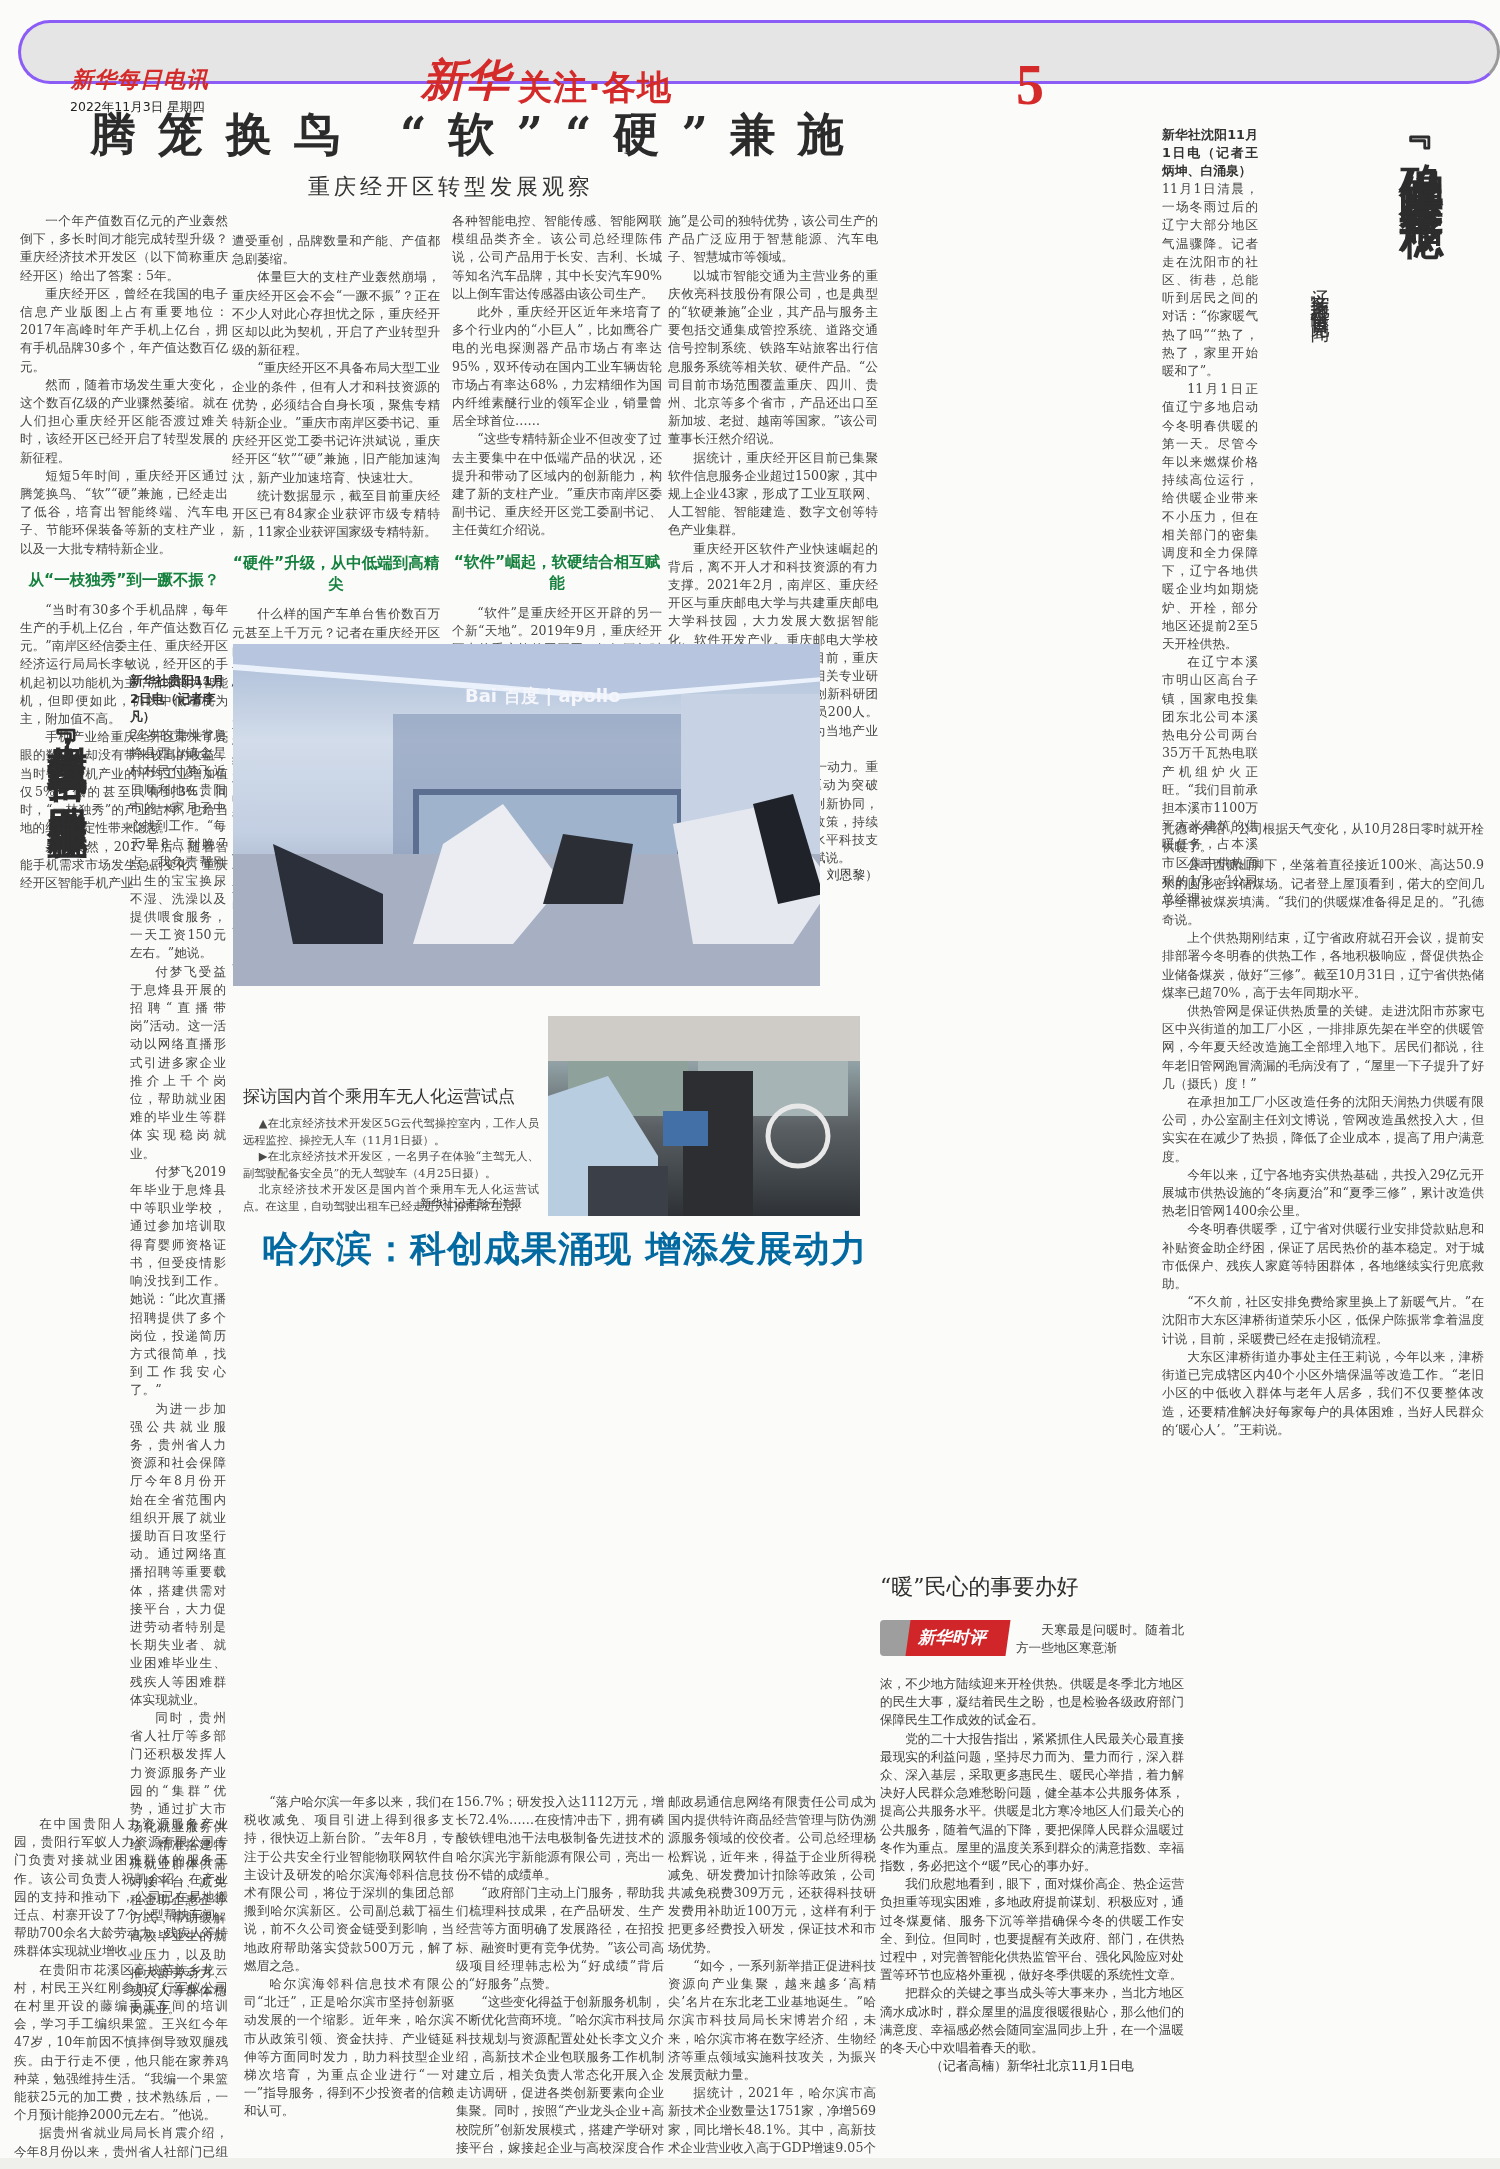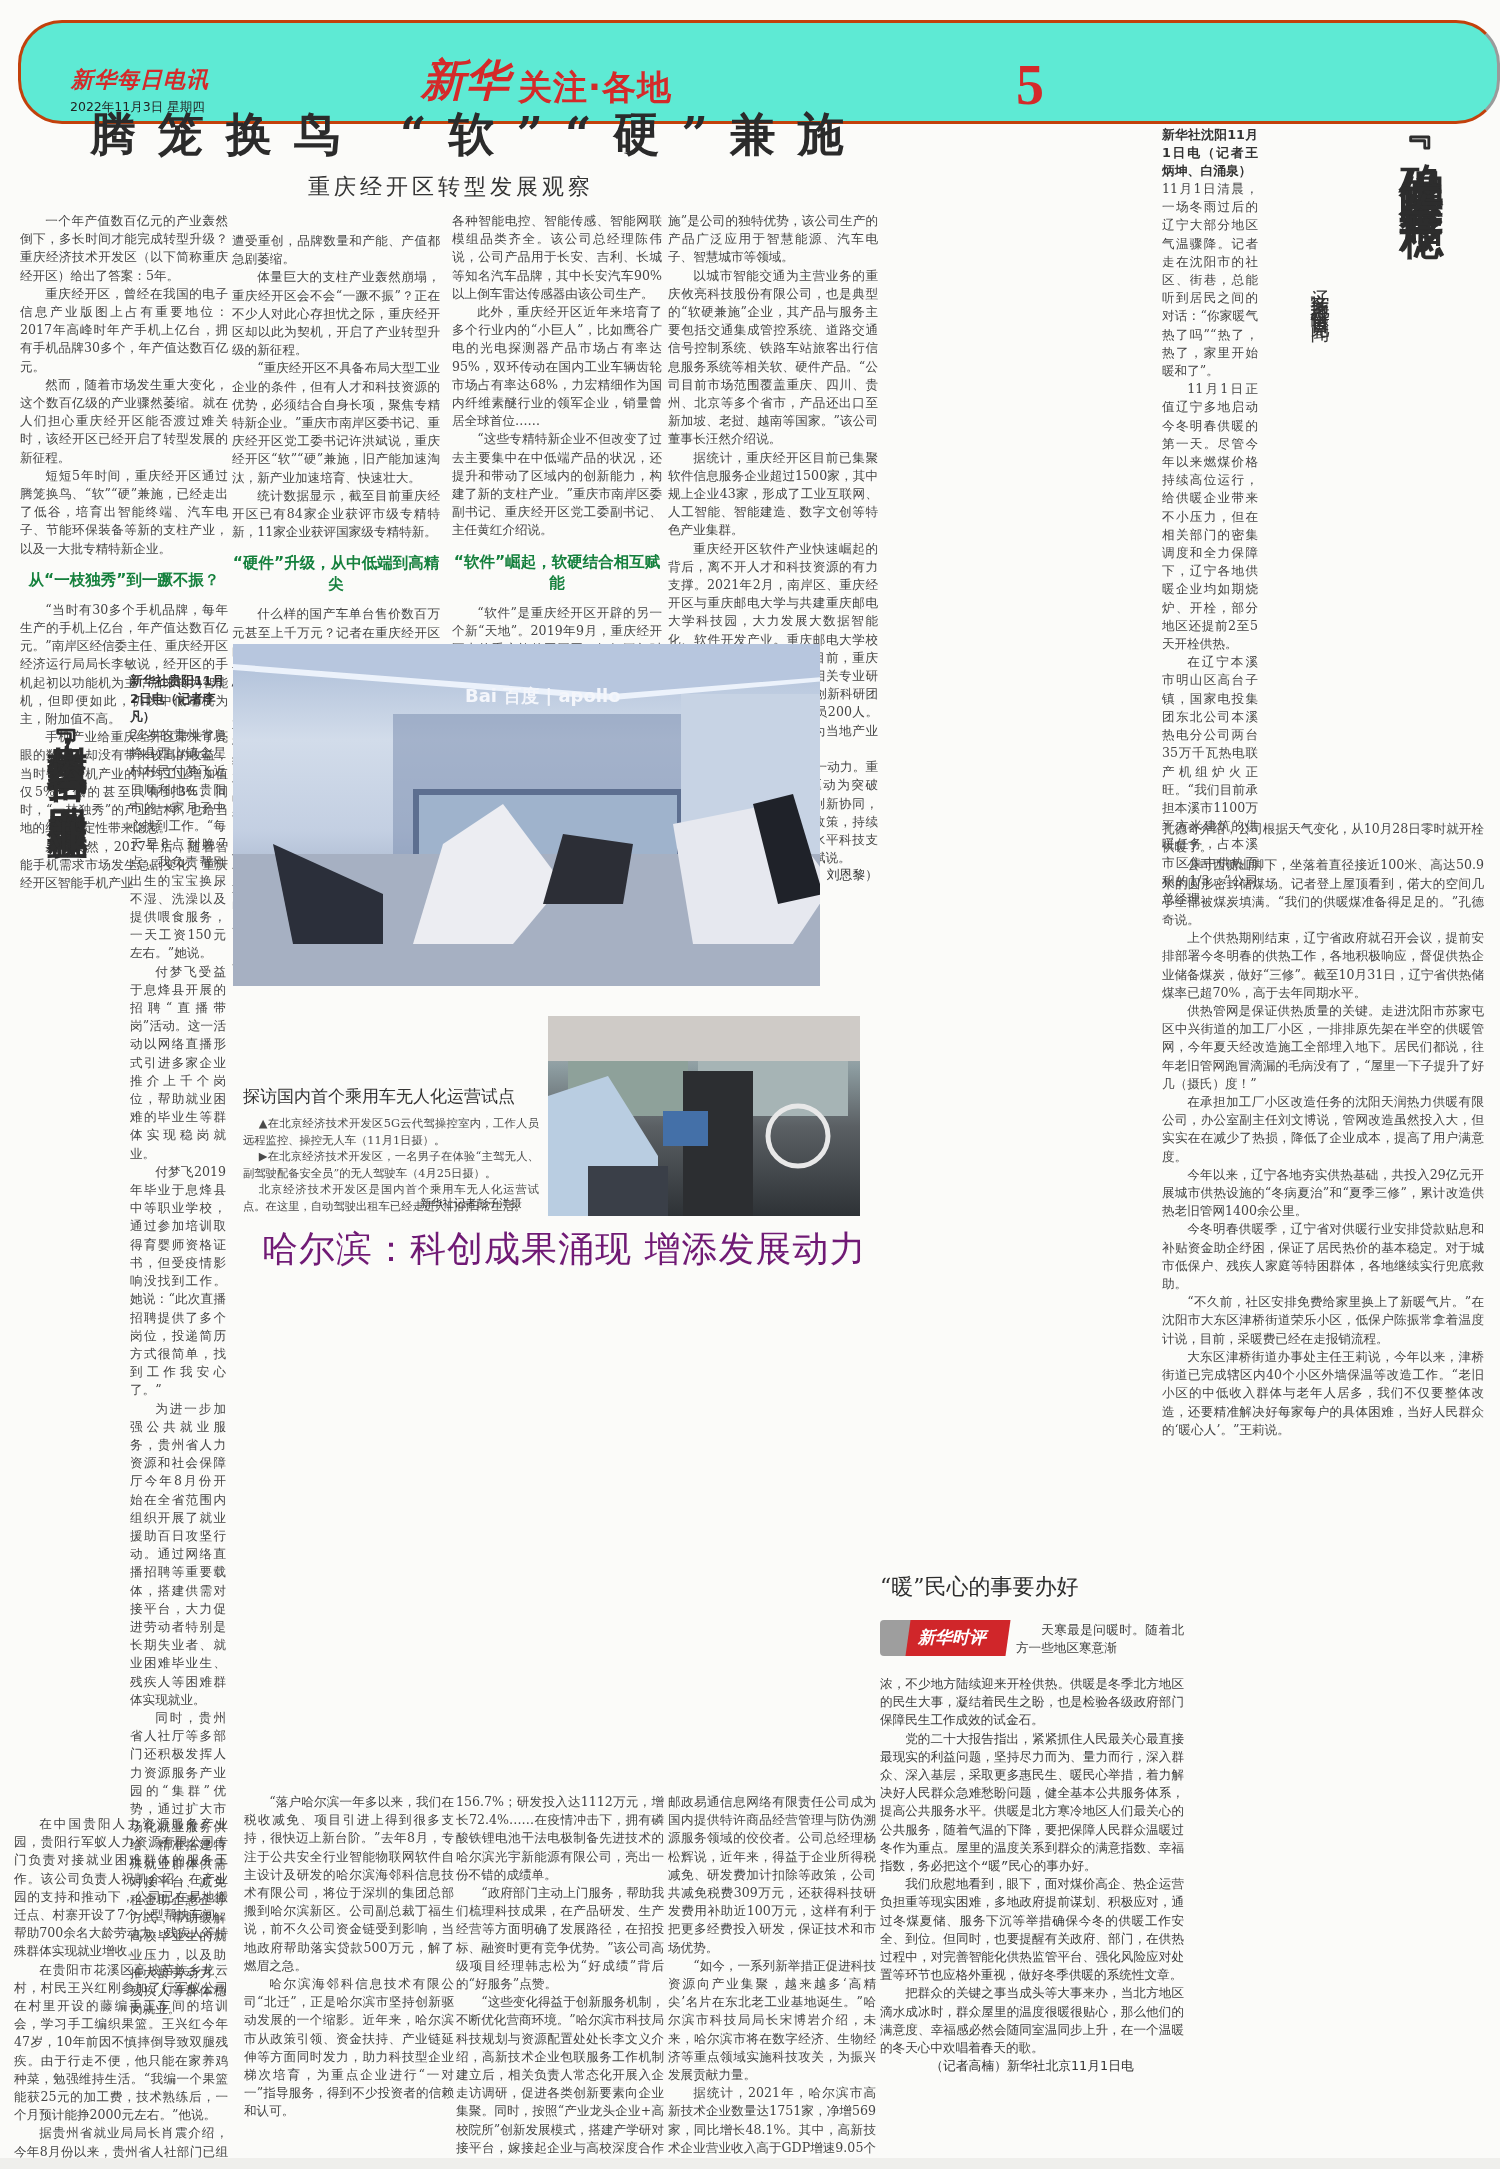--- a/index.html
+++ b/index.html
@@ -2,23 +2,23 @@
 <html><head>
 <meta charset="utf-8">
 <style>
   * { box-sizing: border-box; margin: 0; padding: 0; }
   html, body { width: 1500px; height: 2169px; background: #fbfbf9; overflow: hidden; }
   body { position: relative; font-family: "DejaVu Serif", "Liberation Serif", serif; color: #3a3a3a; }
   .abs { position: absolute; }
   p.t { font-size: 12.6px; line-height: 18.2px; text-align: justify; text-indent: 2em; color: #454545; }
   p.t.noind { text-indent: 0; }
   .masthead {
-    position: absolute; left: 18px; top: 20px; width: 1482px; height: 104px;
-    border: 3px solid #c2410c; border-right: 3px solid #9a9a9a; border-radius: 44px;
-    background: #5eead4;
+    position: absolute; left: 18px; top: 20px; width: 1482px; height: 64px;
+    border: 3px solid #8b5cf6; border-right: 3px solid #9a9a9a; border-radius: 44px;
+    background: #e5e5e5;
   }
   .mh-logo { position: absolute; left: 50px; top: 42px; font-family: "DejaVu Serif", serif; font-style: italic; font-weight: bold; color: #d42a2a; font-size: 22px; letter-spacing: 1px; }
   .mh-date { position: absolute; left: 49px; top: 76px; font-family: "DejaVu Sans", sans-serif; font-size: 12.5px; color: #222; }
   .mh-brand { position: absolute; left: 400px; top: 28px; font-family: "DejaVu Serif", serif; font-style: italic; font-weight: bold; font-size: 44px; color: #d42a2a; }
   .mh-section { position: absolute; left: 497px; top: 42px; font-family: "DejaVu Sans", sans-serif; font-weight: bold; font-size: 34px; color: #d42a2a; letter-spacing: 1px; }
   .mh-page { position: absolute; left: 995px; top: 30px; font-family: "Liberation Serif", serif; font-weight: bold; font-size: 56px; color: #d42a2a; }
   .headline { position: absolute; left: 90px; top: 104px; font-size: 46px; font-weight: bold; color: #2b2b2b; letter-spacing: 22px; font-family: "DejaVu Serif", serif; }
   .subhead { position: absolute; left: 308px; top: 172px; font-family: "DejaVu Sans", sans-serif; font-size: 22px; color: #333; letter-spacing: 4px; }
   .sect-h { font-family: "DejaVu Sans", sans-serif; font-weight: bold; font-size: 15.5px; color: #15803d; text-align: center; margin: 12px 0 10px 0; }
   .col { position: absolute; }
@@ -32,21 +32,21 @@
     background: linear-gradient(180deg, #a9bbd6 0%, #d2dcea 28%, #c3cfe2 55%, #9aa9c2 78%, #b8c0cf 100%);
   }
   .photo-car {
     left: 548px; top: 1016px; width: 312px; height: 200px;
     background: linear-gradient(180deg, #c9c6c3 0%, #8e9ea2 25%, #5b6064 55%, #2e3236 100%);
   }
   .cap-title { position: absolute; left: 243px; top: 1085px; font-family: "DejaVu Serif", serif; font-size: 17px; color: #333; }
   .cap-text { position: absolute; left: 243px; top: 1116px; width: 296px; font-size: 11.3px; line-height: 16.5px; color: #4a4a4a; }
   .cap-text p { text-indent: 1.4em; text-align: justify; }
   .cap-credit { position: absolute; left: 420px; top: 1196px; font-family: "DejaVu Sans", sans-serif; font-size: 11.3px; color: #333; }
-  .harbin-head { position: absolute; left: 262px; top: 1225px; font-family: "DejaVu Serif", serif; font-weight: normal; font-size: 36px; color: #701a75; letter-spacing: 1px; }
+  .harbin-head { position: absolute; left: 262px; top: 1225px; font-family: "DejaVu Serif", serif; font-weight: bold; font-size: 36px; color: #0369a1; letter-spacing: 1px; }
   .warm-head { position: absolute; left: 880px; top: 1572px; font-family: "DejaVu Serif", serif; font-size: 22px; color: #2d2d2d; }
   .xinhua-badge { position: absolute; left: 880px; top: 1620px; width: 128px; height: 36px; text-decoration: underline; }
   .xinhua-badge .gray { position: absolute; left: 0; top: 0; width: 40px; height: 36px; background: #9e9e9e; border-radius: 4px 0 0 4px; }
   .xinhua-badge .red { position: absolute; left: 28px; top: 0; width: 100px; height: 36px; background: #d0262a; transform: skewX(-8deg); }
   .xinhua-badge span.lbl { position: absolute; left: 38px; top: 6px; font-family: "DejaVu Sans", sans-serif; font-style: italic; font-weight: bold; font-size: 17px; color: #fff; }
   .comment p.t { font-family: Liberation Mono, monospace; color: #3d3d3d; }
   .frame-bottom { position: absolute; left: 0; top: 2158px; width: 1500px; height: 11px; background: #efefec; }
 </style>
 </head>
 <body>

